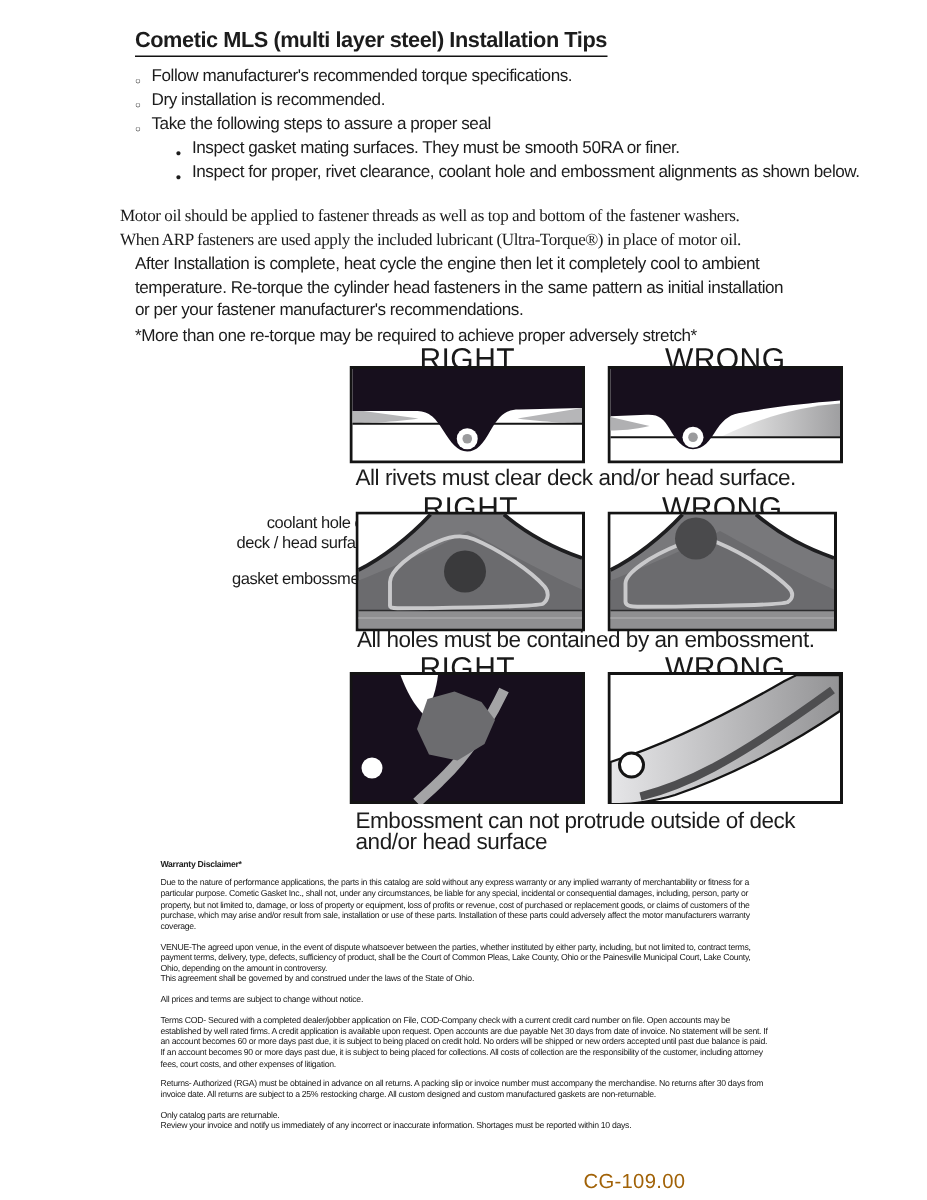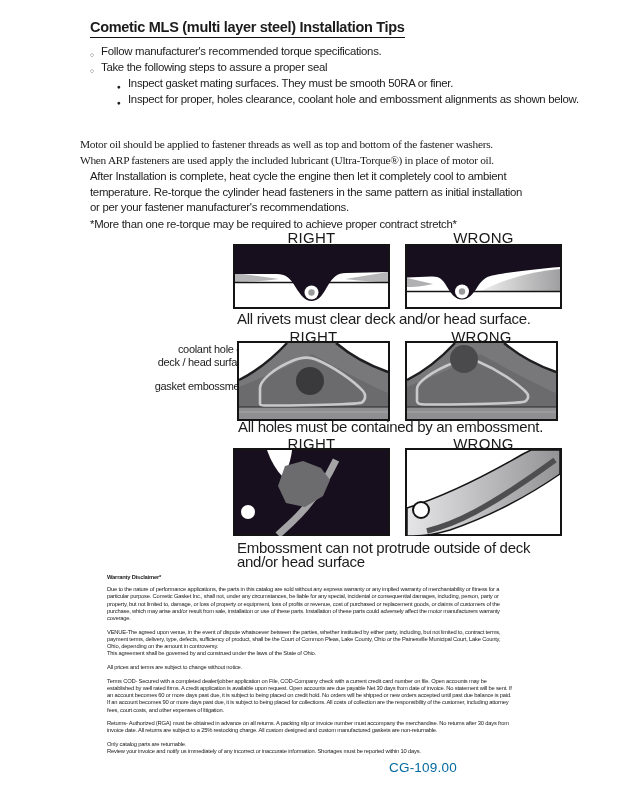--- a/index.html
+++ b/index.html
@@ -12,54 +12,55 @@
 
   .tips{left:90px;top:43px;font-size:11.4px;letter-spacing:-0.3px;line-height:16px;}
   .tip{position:relative;padding-left:11px;white-space:nowrap;}
   .tip::before{content:"○";position:absolute;left:0;top:4px;font-size:6.5px;color:#1c1c1c;}
   .tip.sub{margin-left:27px;}
   .tip.sub::before{content:"●";top:4px;font-size:6.5px;}
 
   .h2{font-size:13px;font-weight:bold;letter-spacing:-0.3px;white-space:nowrap;}
   .body-p{font-size:11.4px;letter-spacing:-0.3px;line-height:15.7px;white-space:pre-line;}
 
-  .fig-label{font-size:15px;letter-spacing:0.3px;color:#191919;text-align:center;white-space:nowrap;}
+  .fig-label{font-size:20px;letter-spacing:0.3px;color:#191919;text-align:center;white-space:nowrap;}
   .fig-caption{font-size:15px;letter-spacing:-0.3px;white-space:pre-line;line-height:13.5px;}
   .fig-box{line-height:0;}
   .fig-box svg{display:block;}
 
   .ann{font-size:11px;letter-spacing:-0.3px;line-height:12.5px;text-align:right;white-space:pre-line;color:#1c1c1c;}
 
   .legal{left:107px;top:574px;width:406px;font-size:5.8px;letter-spacing:-0.2px;
          line-height:7.2px;color:#222222;}
   .legal .lh{font-weight:bold;margin:0 0 5px 0;}
   .legal p{margin:0 0 6.5px 0;white-space:pre-line;}
 
-  .page-code{left:389px;top:760px;font-size:13.5px;letter-spacing:0.2px;color:#0369a1;text-align:center;}
+  .page-code{left:389px;top:780px;font-size:13.5px;letter-spacing:0.2px;color:#a16207;text-align:center;}
 </style>
 </head>
 <body>
 
 <div class="page">
 
   <div class="abs title">Cometic MLS (multi layer steel) Installation Tips</div>
 
   <div class="abs tips">
     <div class="tip"><span>Follow manufacturer's recommended torque specifications.</span></div>
+    <div class="tip"><span>Dry installation is recommended.</span></div>
     <div class="tip"><span>Take the following steps to assure a proper seal</span></div>
     <div class="tip sub"><span>Inspect gasket mating surfaces.  They must be smooth 50RA or finer.</span></div>
-    <div class="tip sub"><span>Inspect for proper, holes clearance, coolant hole and embossment alignments as shown below.</span></div>
+    <div class="tip sub"><span>Inspect for proper, rivet clearance, coolant hole and embossment alignments as shown below.</span></div>
   </div>
 
   <div class="abs body-p" style="left:80px;top:137px;font-family:Liberation Serif, serif;">Motor oil should be applied to fastener threads as well as top and bottom of the fastener washers.
 When ARP fasteners are used apply the included lubricant (Ultra-Torque®) in place of motor oil.</div>
   <div class="abs body-p" style="left:90px;top:169px;">After Installation is complete, heat cycle the engine then let it completely cool to ambient
 temperature. Re-torque the cylinder head fasteners in the same pattern as initial installation
 or per your fastener manufacturer's recommendations.</div>
-  <div class="abs body-p" style="left:90px;top:217px;">*More than one re-torque may be required to achieve proper contract stretch*</div>
+  <div class="abs body-p" style="left:90px;top:217px;">*More than one re-torque may be required to achieve proper adversely stretch*</div>
 
   <div class="abs fig-label" style="left:233px;top:229px;width:157px;">RIGHT</div>
   <div class="abs fig-label" style="left:405px;top:229px;width:157px;">WRONG</div>
 
   <div class="abs fig-box" style="left:233px;top:244px;">
     <svg width="157" height="65" viewBox="0 0 157 65">
       <rect x="1" y="1" width="155" height="63" fill="#ffffff" stroke="#141414" stroke-width="2"></rect>
       <path d="M2,29 L46,35 C30,37.5 10,38 2,38 Z" fill="#b6b6b8"></path>
       <path d="M155,28 L112,35 C130,37.5 148,38 155,38 Z" fill="#b6b6b8"></path>
       <line x1="2" y1="38.5" x2="155" y2="38.5" stroke="#141414" stroke-width="1.3"></line>

